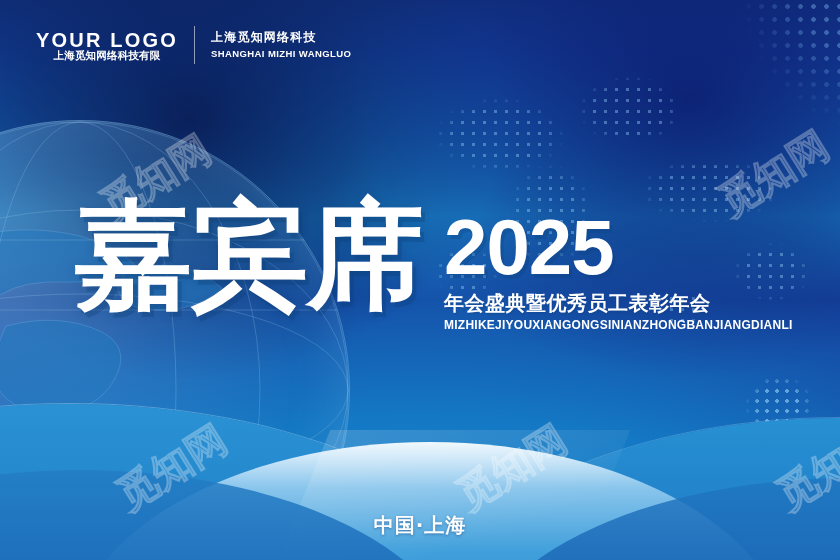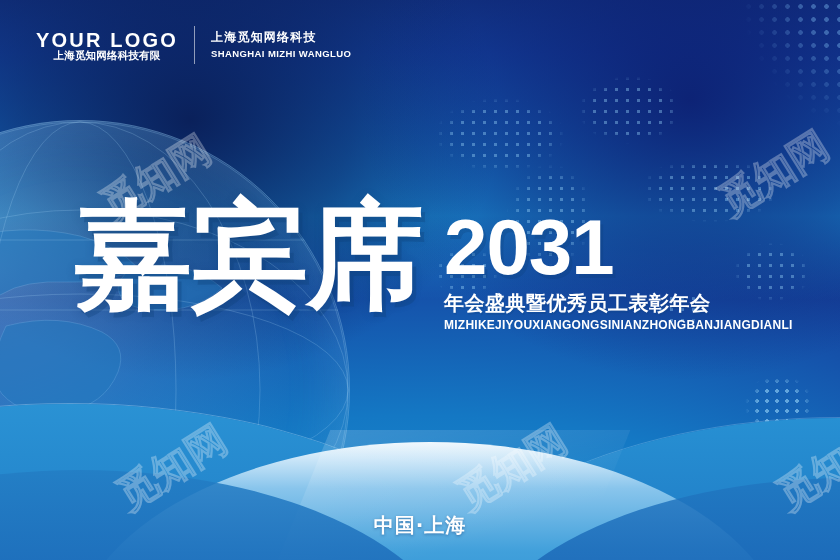--- a/index.html
+++ b/index.html
@@ -242,21 +242,21 @@
     <div class="hdr-divider"></div>
     <div class="logo-right">
       <div class="co-cn">上海觅知网络科技</div>
       <div class="co-en">SHANGHAI MIZHI WANGLUO</div>
     </div>
   </div>
 
   <div class="title-row">
     <div class="main-title">嘉宾席</div>
     <div class="right-block">
-      <div class="year">2031</div>
+      <div class="year">2025</div>
       <div class="subtitle-cn">年会盛典暨优秀员工表彰年会</div>
       <div class="subtitle-py">MIZHIKEJIYOUXIANGONGSINIANZHONGBANJIANGDIANLI</div>
     </div>
   </div>
 
   <div class="footer-loc">中国·上海</div>
 
   <div class="wm wm1">觅知网</div>
   <div class="wm wm2">觅知网</div>
   <div class="wm wm3">觅知网</div>

